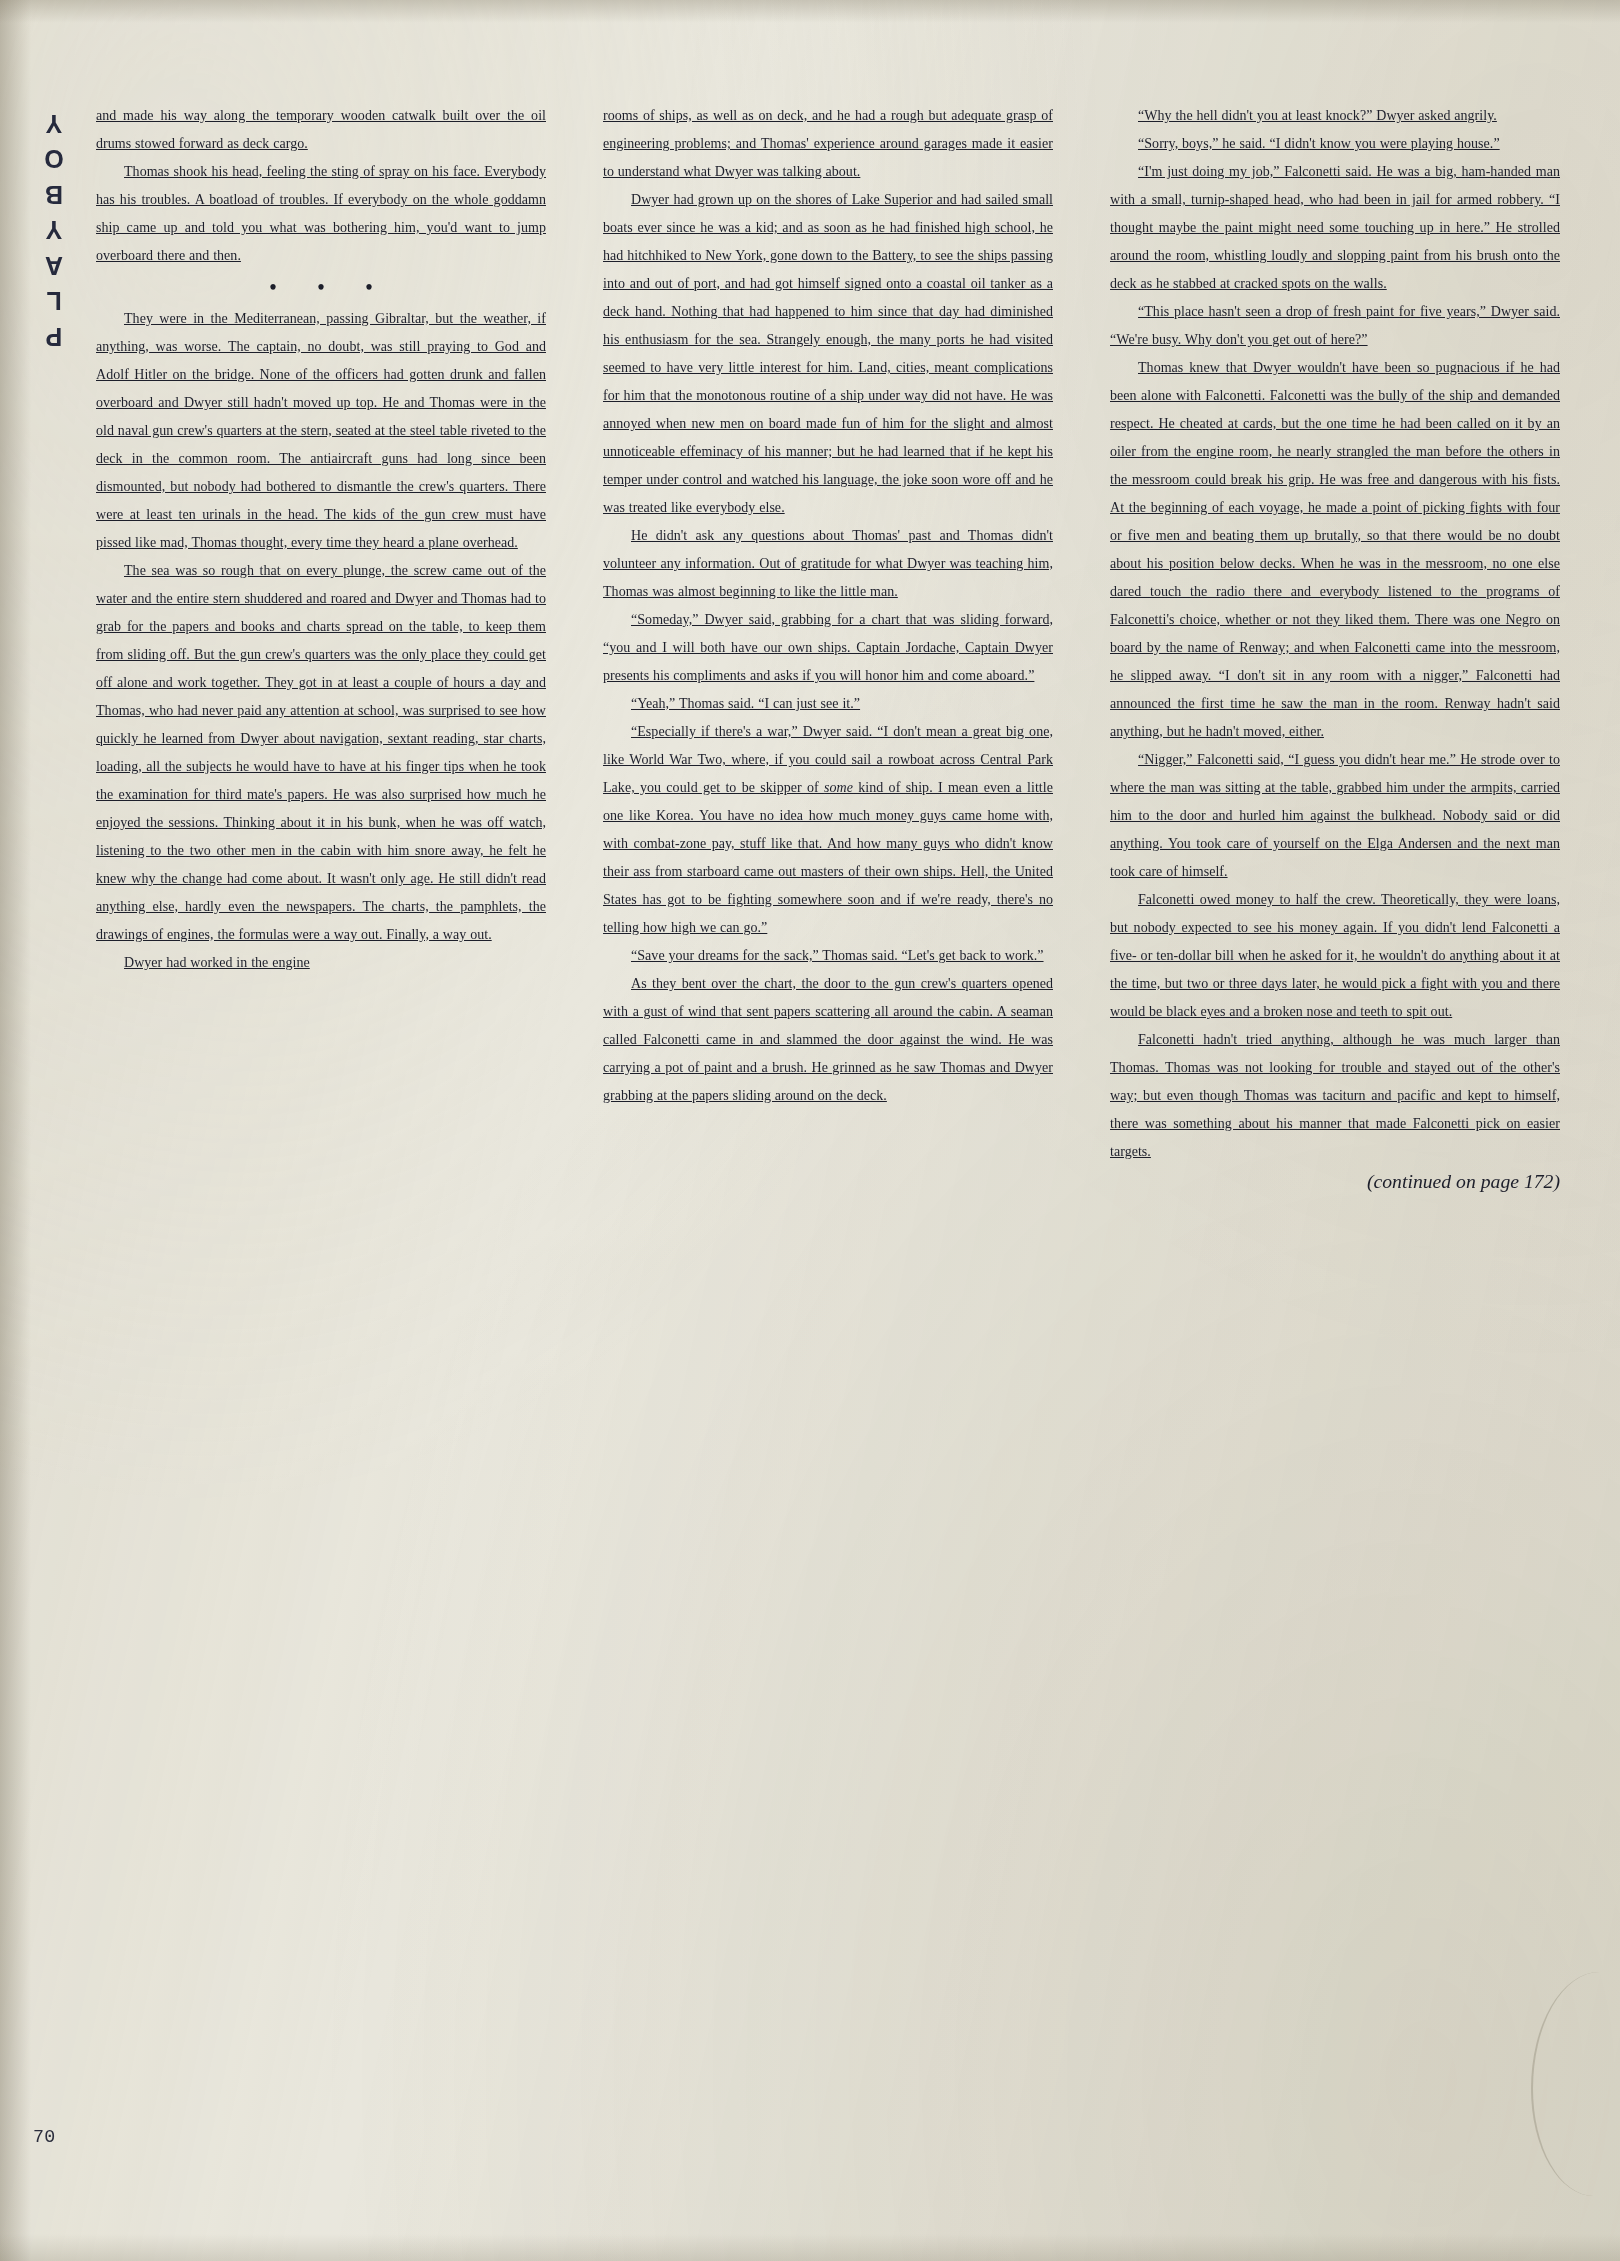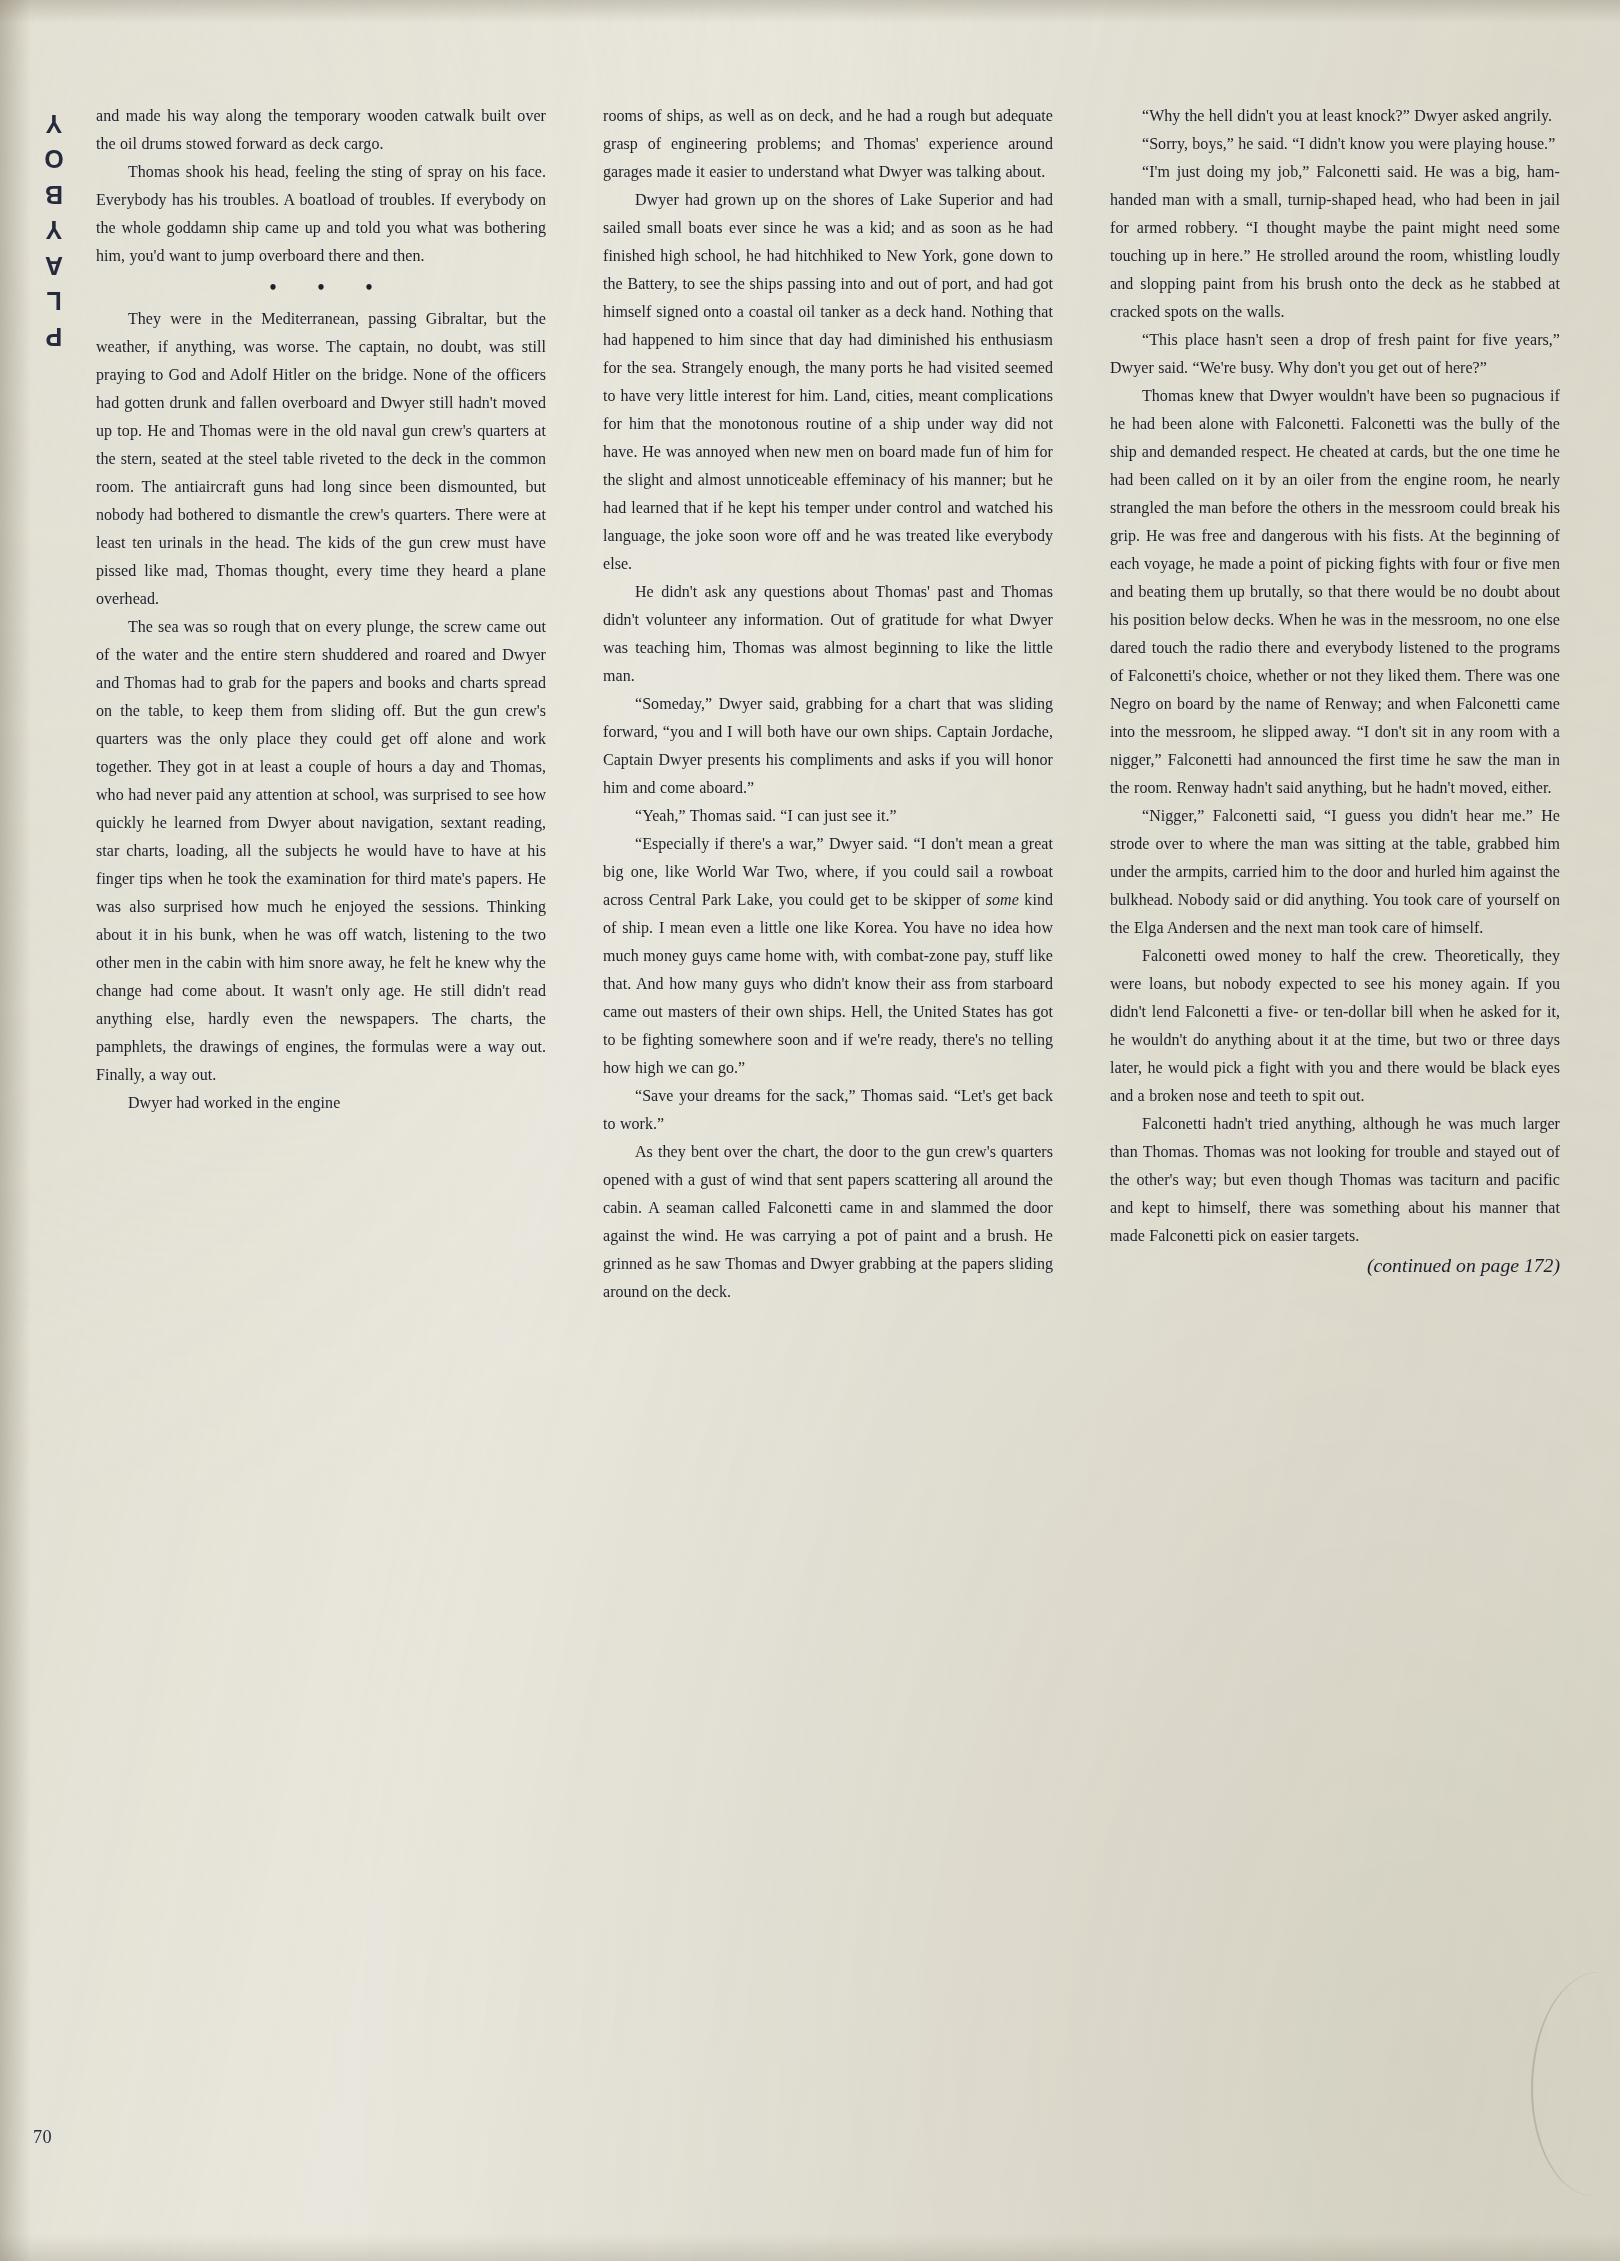--- a/index.html
+++ b/index.html
@@ -92,27 +92,28 @@
     gap: 57px;
   }
   .col {
     width: 450px;
     position: relative;
   }
   .col p {
     margin: 0;
     text-align: justify;
     text-align-last: left;
-    font-size: 16px;
+    font-size: 14px;
     line-height: 28px;
     text-indent: 2.0em;
     letter-spacing: 0.003em;
     -webkit-hyphens: none;
     hyphens: none;
     word-spacing: 0.02em;
+    text-decoration: underline;
   }
   .col p.noindent { text-indent: 0; }
 
   
   .dinkus {
     text-align: center;
     font-size: 20px;
     line-height: 28px;
     letter-spacing: 0.9em;
     padding-left: 0.9em;
@@ -127,21 +128,21 @@
     font-size: 19.7px;
     line-height: 28px;
     margin-top: 1.4px;
   }
 
   
   .folio {
     position: absolute;
     left: 33px;
     top: 2127px;
-    font-family: Liberation Serif, serif;
+    font-family: Liberation Mono, monospace;
     font-size: 18.3px;
     color: #2a2d3c;
     letter-spacing: 0.02em;
   }
 
   em { font-style: italic; }
 </style>
 </head>
 <body>
 

